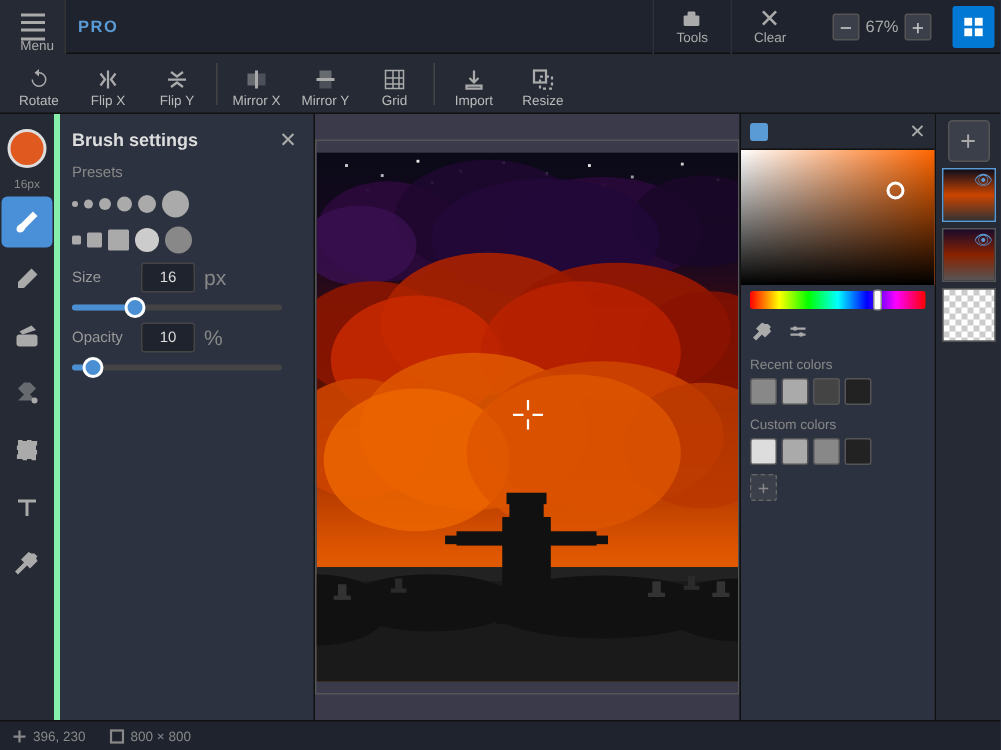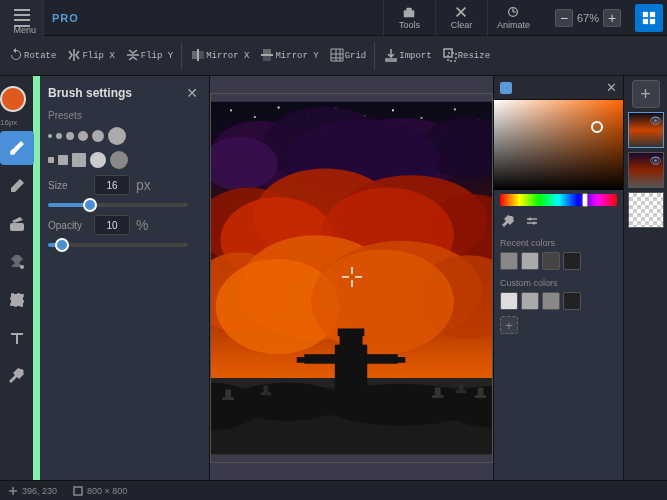--- a/index.html
+++ b/index.html
@@ -109,31 +109,30 @@
       height: 40px;
       background: #252a35;
       display: flex;
       align-items: center;
       border-bottom: 1px solid #111;
       padding: 0 4px;
       gap: 2px;
     }
     .tool-btn {
       display: flex;
-      flex-direction: row;
-      align-items: center;
-      justify-content: center;
+      flex-direction: column;
+      align-items: center;
+      justify-content: flex-end;
       min-width: 44px;
       height: 36px;
       cursor: pointer;
       color: #bbb;
       font-size: 9px;
       border-radius: 3px;
       padding: 2px 4px;
-      font-family: Liberation Mono, monospace;
     }
     .tool-btn svg {
       width: 16px;
       height: 16px;
       fill: #aaa;
       margin-bottom: 1px;
     }
     .tool-separator {
       width: 1px;
       height: 28px;
@@ -157,23 +156,24 @@
       display: flex;
       width: 100%;
       height: calc(500px - 76px - 20px);
       position: relative;
     }
 
     
     #left-sidebar {
       width: 40px;
       background: #252a35;
-      border-right: 7px solid #86efac;
+      border-right: 4px solid #86efac;
       display: flex;
       flex-direction: column;
+      align-items: center;
       padding-top: 6px;
       gap: 4px;
     }
     .sidebar-tool {
       width: 34px;
       height: 34px;
       display: flex;
       align-items: center;
       justify-content: center;
       cursor: pointer;
@@ -547,28 +547,20 @@
           <rect x="5" y="3" width="6" height="4" rx="1" fill="#aaa"></rect>
         </svg>
       <span>Tools</span>
     </div>
     <div class="top-tool-item">
       <svg viewBox="0 0 16 16">
           <line x1="3" y1="3" x2="13" y2="13" stroke="#aaa" stroke-width="2"></line>
           <line x1="13" y1="3" x2="3" y2="13" stroke="#aaa" stroke-width="2"></line>
         </svg>
       <span>Clear</span>
-    </div>
-    <div class="top-tool-item">
-      <svg viewBox="0 0 16 16">
-          <circle cx="8" cy="8" r="5" stroke="#aaa" stroke-width="1.5" fill="none"></circle>
-          <line x1="8" y1="8" x2="8" y2="4" stroke="#aaa" stroke-width="1.5"></line>
-          <line x1="8" y1="8" x2="11" y2="8" stroke="#aaa" stroke-width="1.5"></line>
-        </svg>
-      <span>Animate</span>
     </div>
   </div>
 
   <div class="zoom-area" style="margin-left:8px;">
     <div class="zoom-minus">−</div>
     <span>67%</span>
     <div class="zoom-plus">+</div>
   </div>
 
   <div class="windows-btn" style="margin-right:4px; margin-left:6px;">

